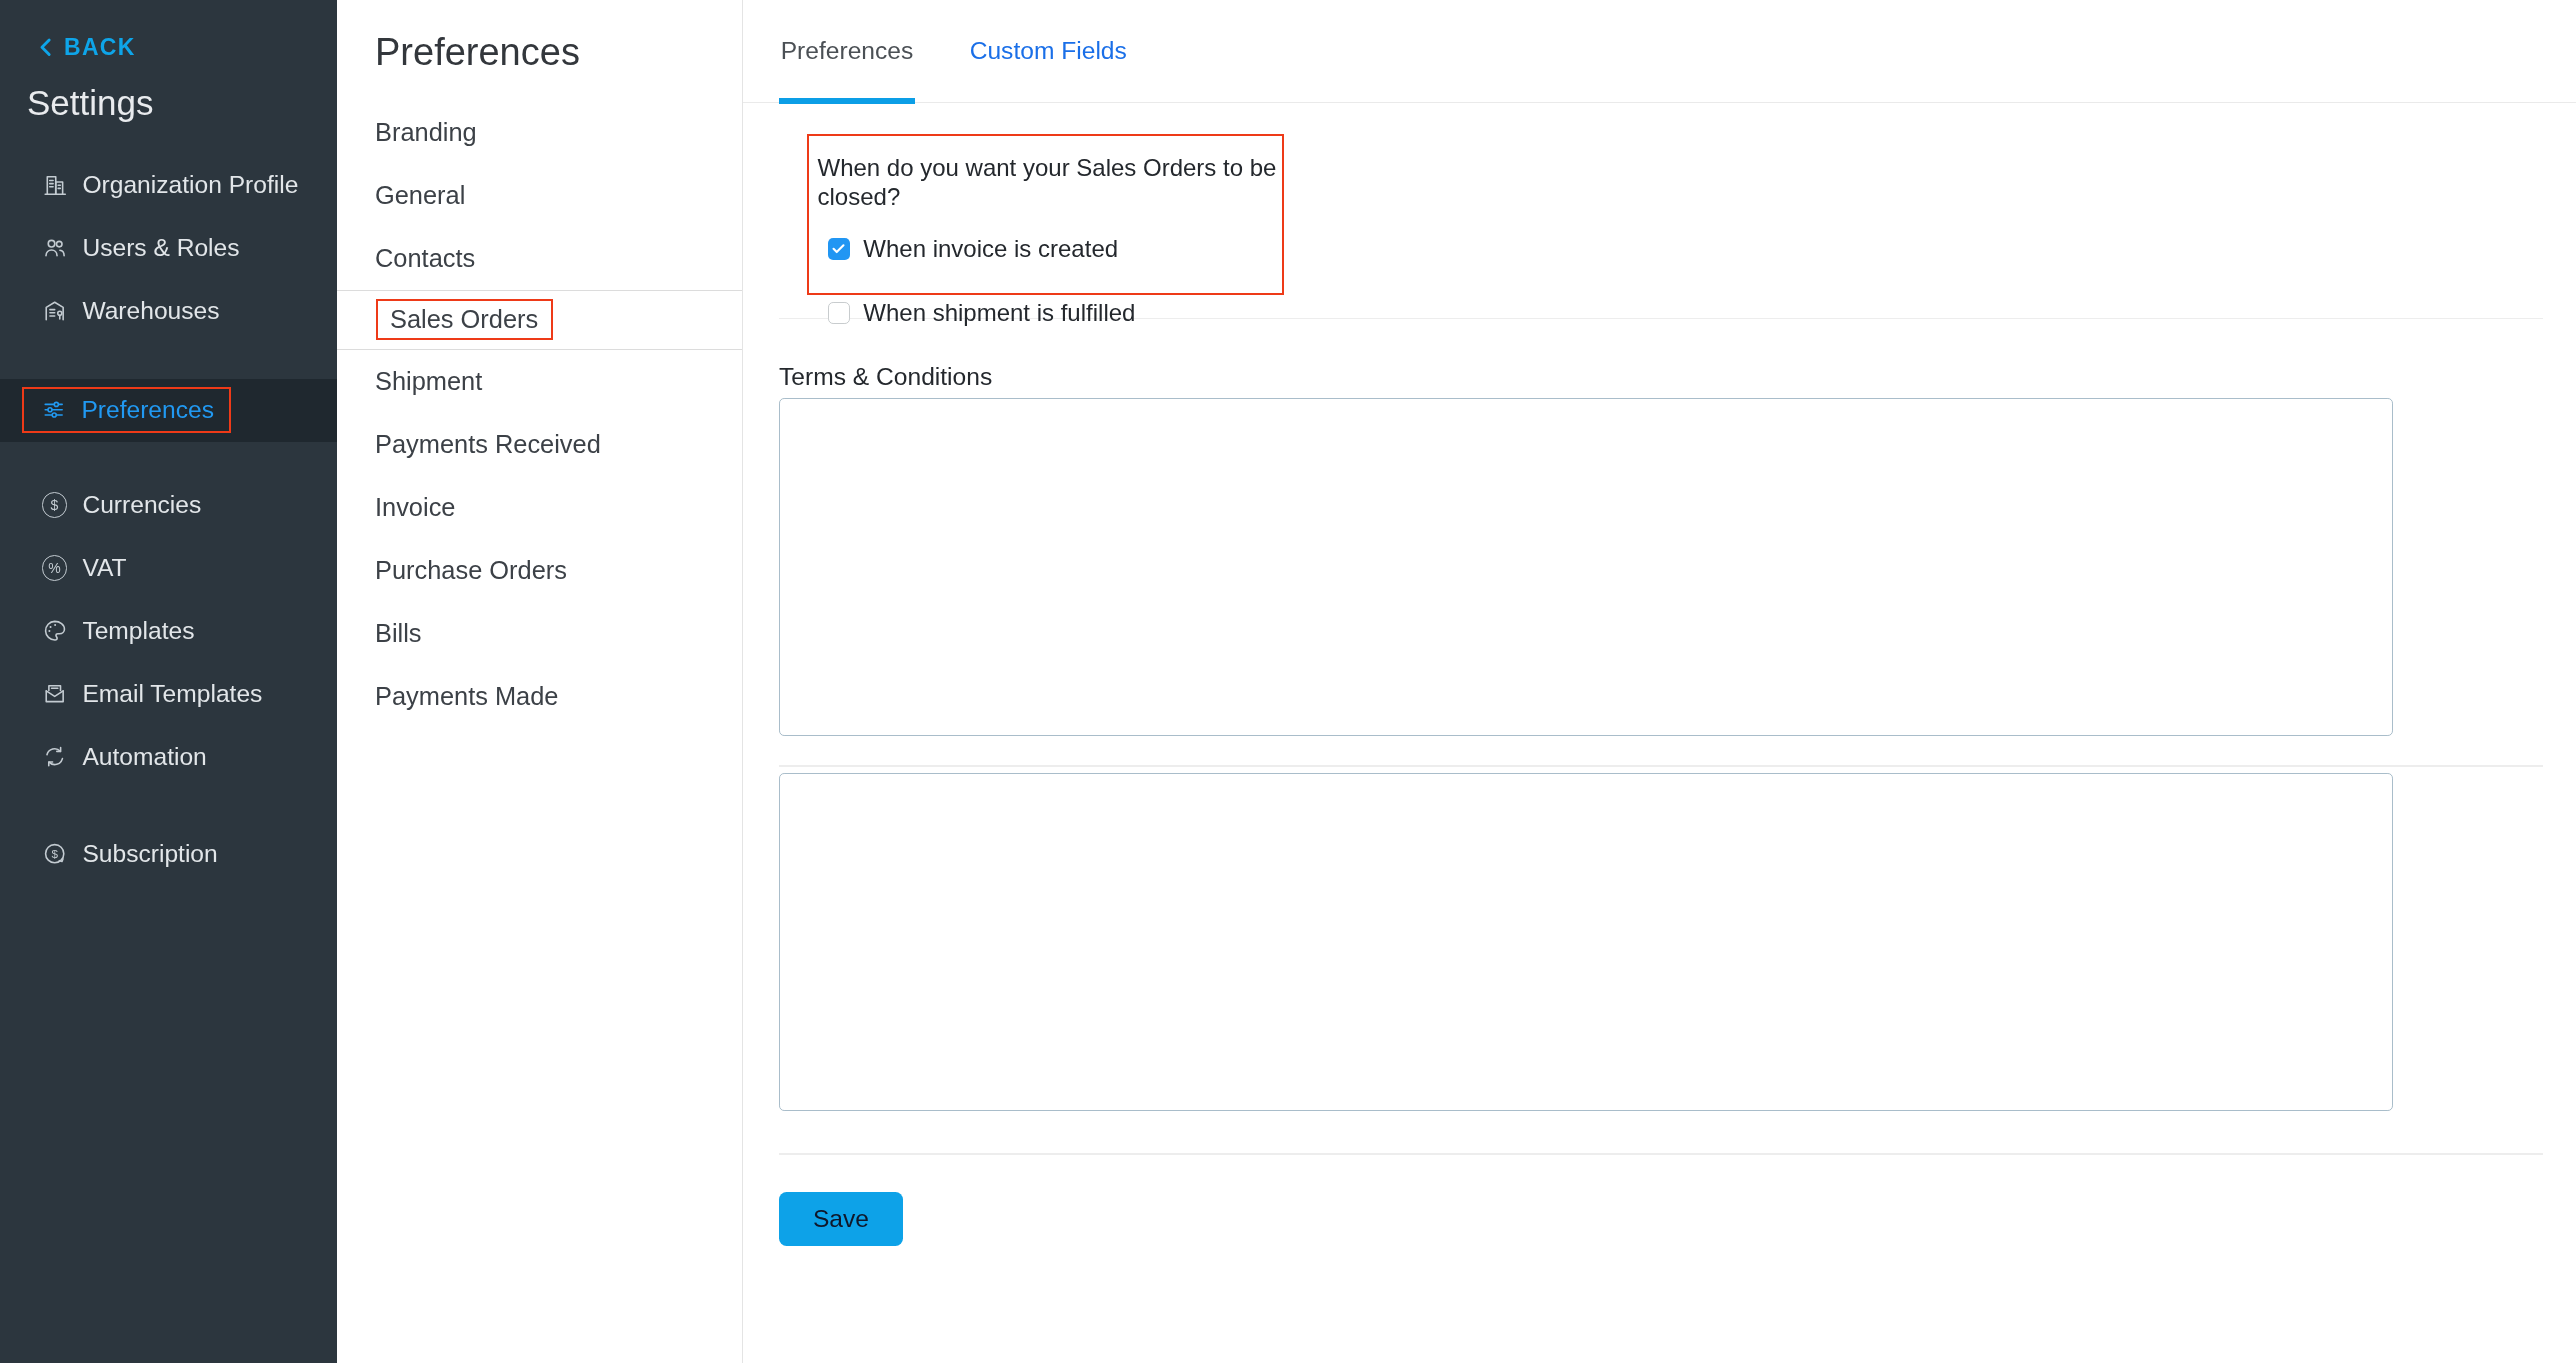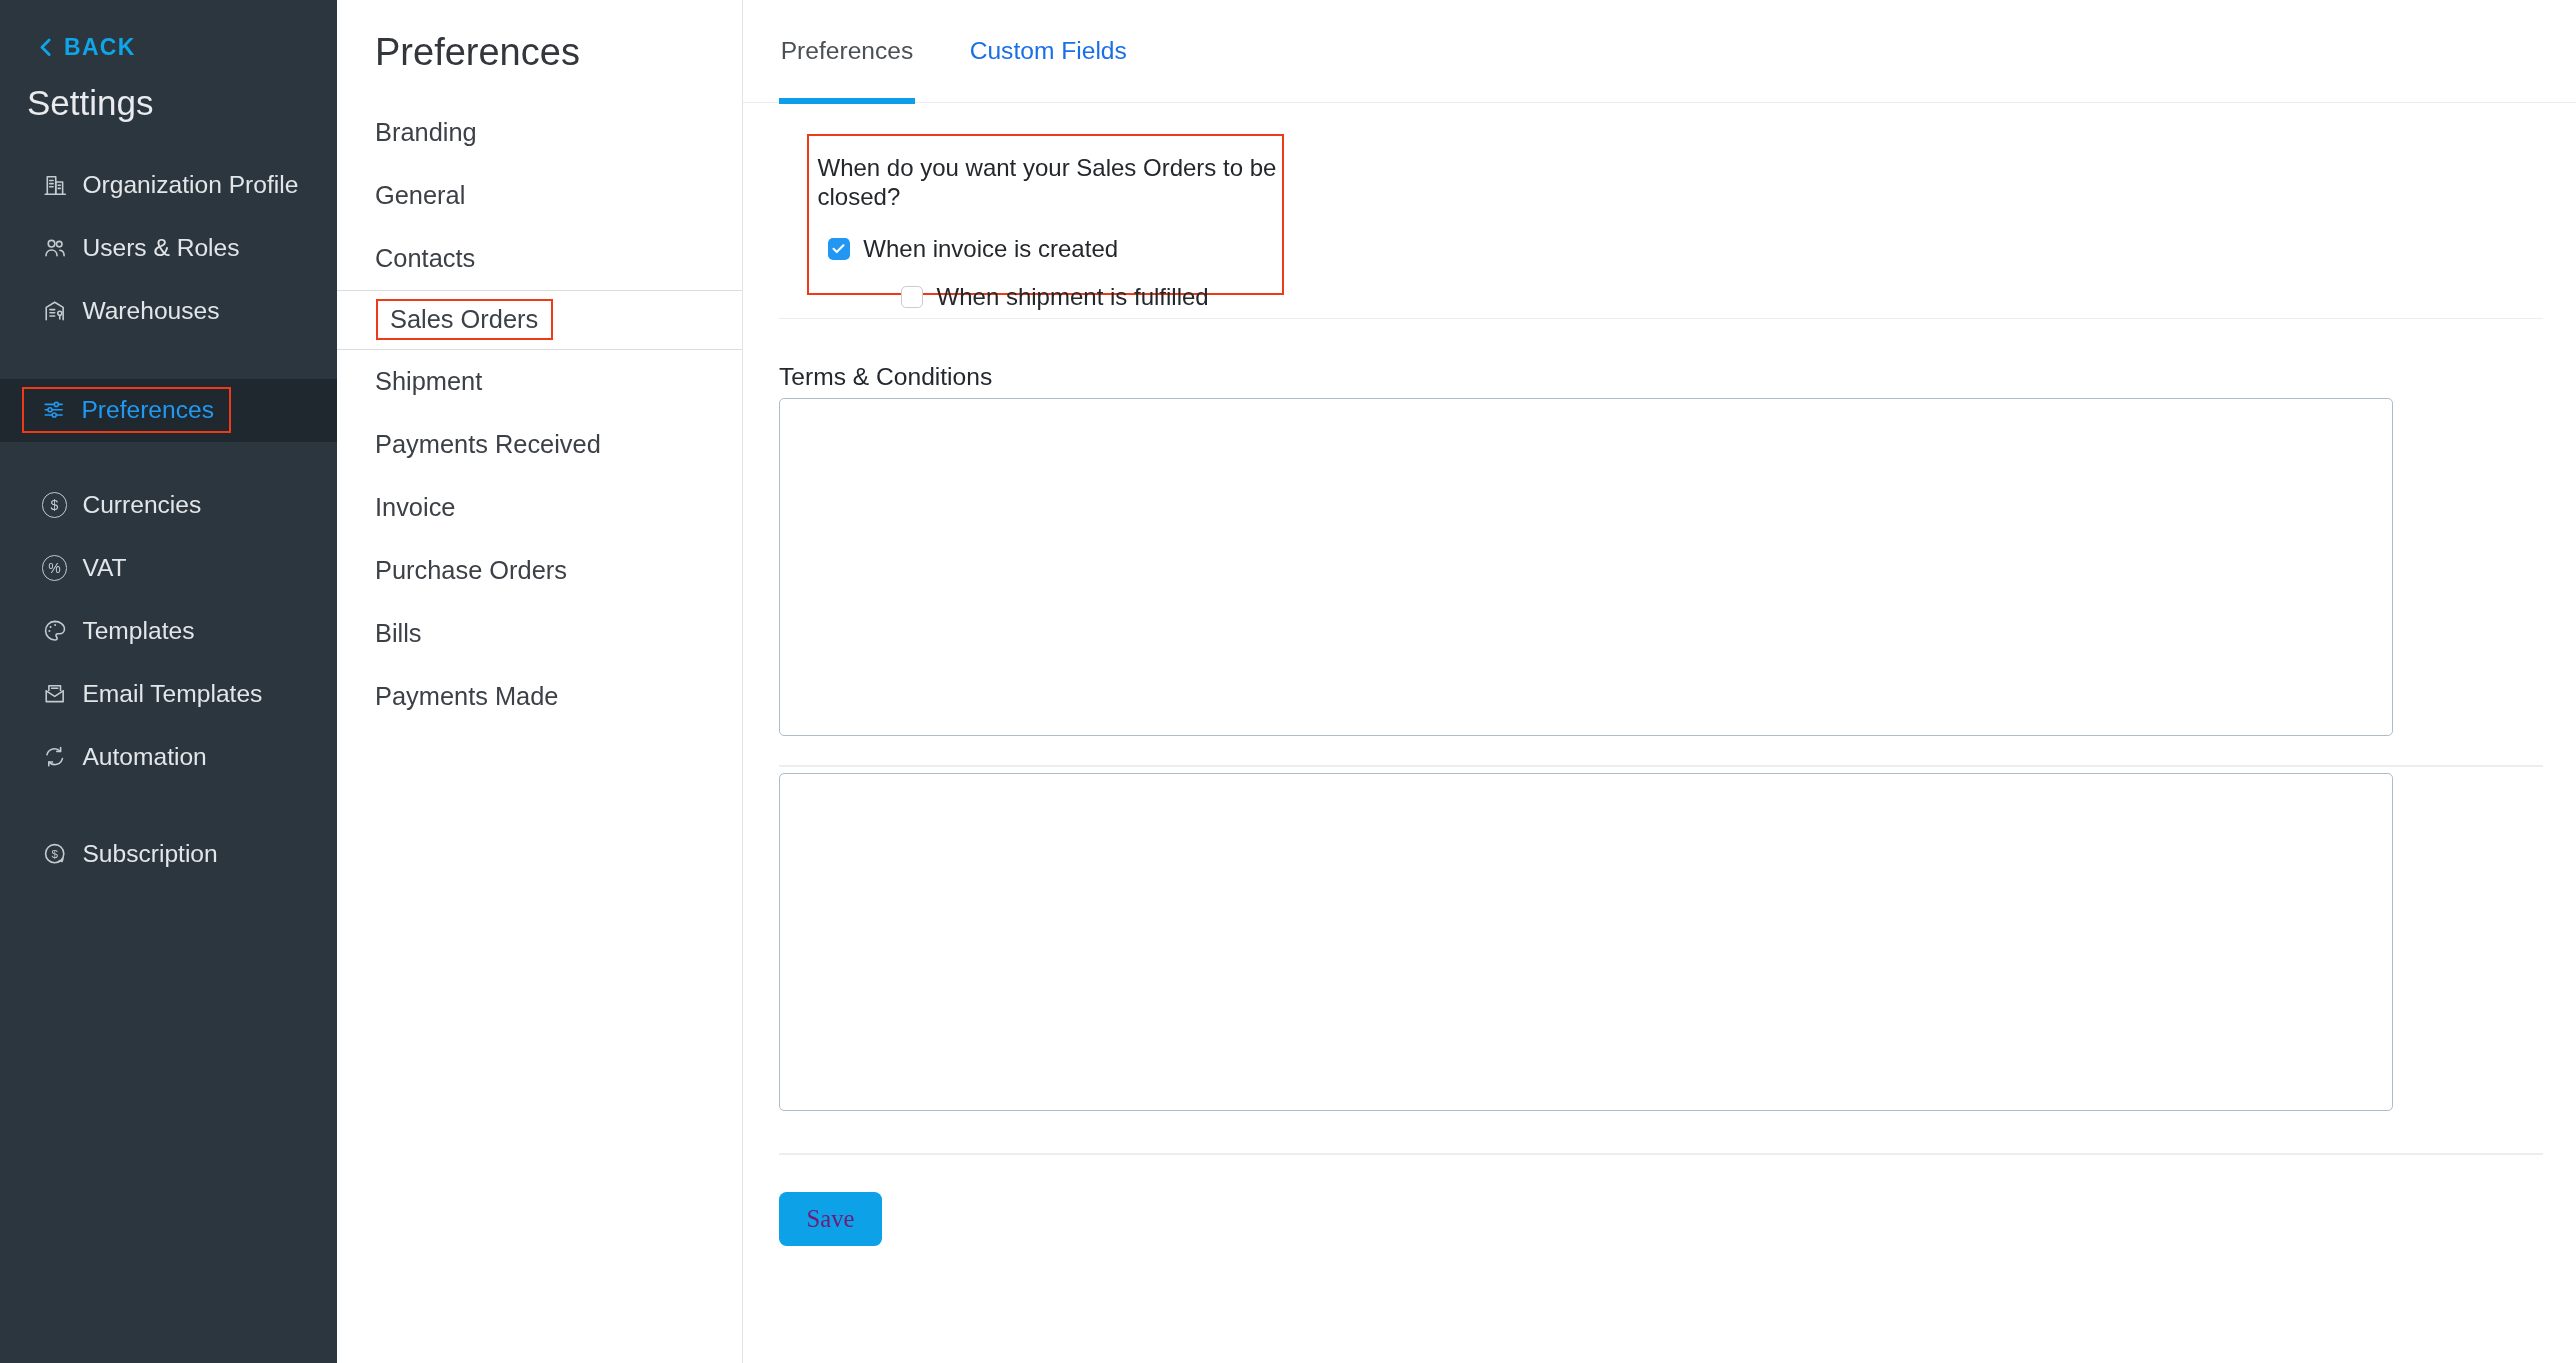--- a/index.html
+++ b/index.html
@@ -71,40 +71,40 @@
   .tab.active::after {
     content:""; position:absolute; left:0; right:0; bottom:-1.7px; height:6px; background:#0c9ee6;
   }
   .content { padding-left:36px; }
   .red-box {
     margin:30.5px 0 0 28px; width:477px; height:161px;
     border:2.5px solid #ee3a18; padding:17px 0 0 8.5px;
   }
   .question { font-size:24px; font-weight:500; color:#24282d; line-height:29px; }
   .option-row { display:flex; align-items:center; gap:13.6px; margin:24px 0 0 10.2px; cursor:pointer; }
-  .option-row + .option-row { margin-top:20px;justify-content:center; }
+  .option-row + .option-row { margin-top:36px; }
   .checkbox { width:22px; height:22px; border-radius:5.1px; flex-shrink:0; }
   .checkbox.checked { background:#2196f3; display:flex; align-items:center; justify-content:center; }
   .checkbox.unchecked { background:#fff; border:1.7px solid #c8ccce; }
   .option-label { font-size:24px; color:#24282d; }
   .divider { width:1764px; height:1.7px; background:#ededed; }
   .divider.d1 { margin-top:23px; }
   .divider.d2 { margin-top:29px; }
   .divider.d3 { margin-top:42px; }
   .field-label { margin-top:43px; font-size:24.6px; color:#24282d; line-height:29px; }
   textarea.box {
     display:block; margin-top:6.8px; width:1614px; height:338px;
     border:1.7px solid #a9bdca; border-radius:5.1px; background:#fff;
     resize:none; outline:none; padding:13.6px;
     font-family:"Liberation Sans", sans-serif; font-size:24px; color:#333;
   }
   .save-btn {
-    margin-top:37px; width:103px; height:54px;
-    background:#0da2e8; color:#701a75; border:none; border-radius:7.6px;
-    font-family:Liberation Serif, serif; font-size:24.6px; cursor:pointer;
+    margin-top:37px; width:124px; height:54px;
+    background:#0da2e8; color:#0f172a; border:none; border-radius:7.6px;
+    font-family:Liberation Sans, sans-serif; font-size:24.6px; cursor:pointer;
   }
   svg.line { stroke:currentColor; fill:none; stroke-width:1.5; stroke-linecap:round; stroke-linejoin:round; }
 </style>
 </head>
 <body>
 
 <aside class="sidebar">
   <div class="back-row">
     <span>
       <svg width="20.4" height="20.4" viewBox="0 0 24 24">

